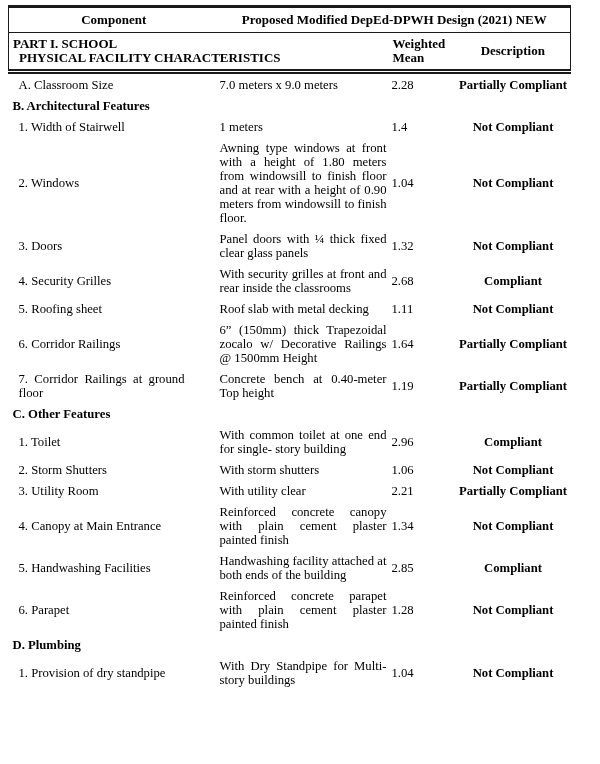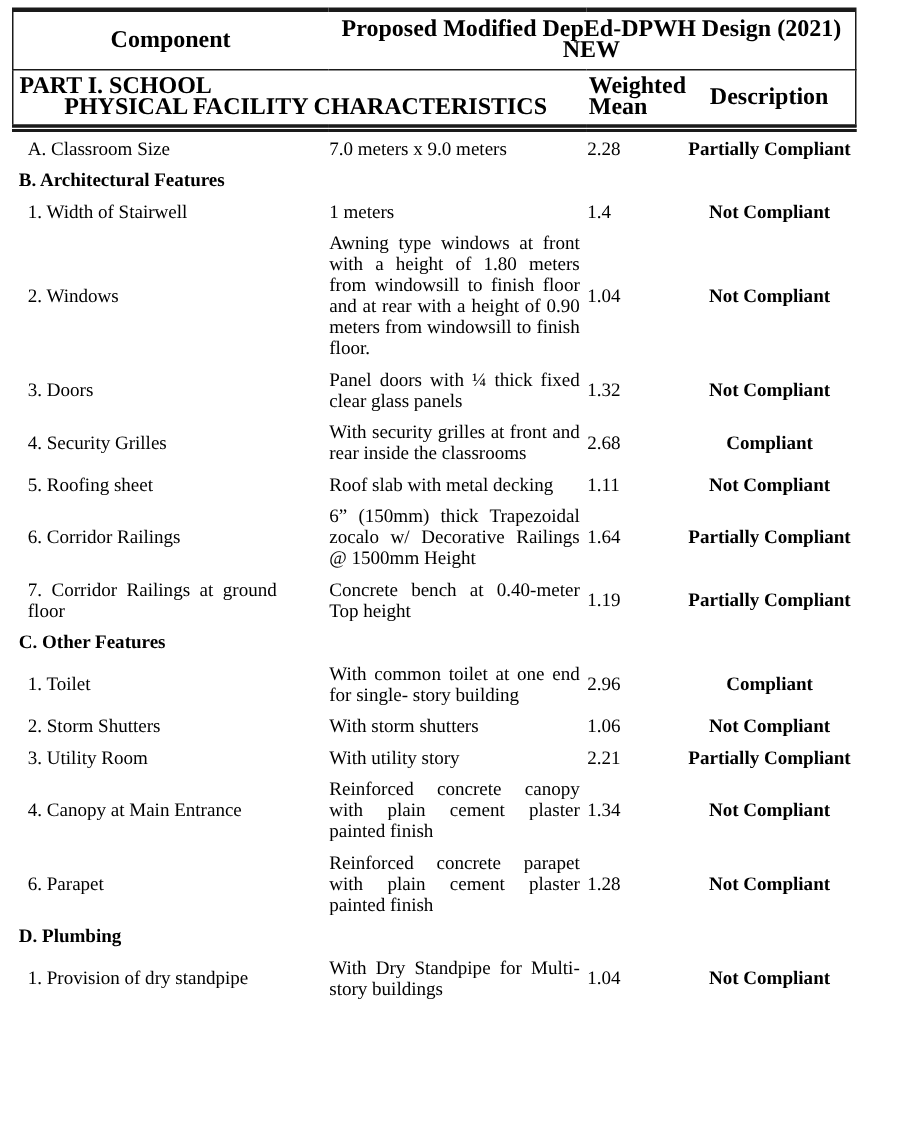--- a/index.html
+++ b/index.html
@@ -26,42 +26,42 @@
     line-height: 14px;
   }
   col.c1 { width: 210px; }
   col.c2 { width: 172px; }
   col.c3 { width: 65px; }
   col.c4 { width: 115px; }
 
   
   thead th {
     font-weight: bold;
-    font-size: 16px;
+    font-size: 13px;
     vertical-align: middle;
     margin-left: 32px;
   }
   tr.hrow1 th {
     border-top: 3px solid #1a1a1a;
     border-bottom: 1.5px solid #1a1a1a;
     padding: 5px 2px;
     text-align: center;
   }
   tr.hrow1 th.h-comp { border-left: 1.5px solid #1a1a1a; }
   tr.hrow1 th.h-design { border-right: 1.5px solid #1a1a1a; }
   tr.hrow2 th {
     border-bottom: 5px double #1a1a1a;
     padding: 4px 2px;
   }
   tr.hrow2 th.h-part {
     text-align: left;
     padding-left: 4px;
     border-left: 1.5px solid #1a1a1a;
   }
-  tr.hrow2 th.h-part .part-l2 { display: block; padding-left: 6px; text-align: center; }
+  tr.hrow2 th.h-part .part-l2 { display: block; padding-left: 6px; }
   tr.hrow2 th.h-mean { text-align: left; }
   tr.hrow2 th.h-desc { text-align: center; border-right: 1.5px solid #1a1a1a; }
 
   
   tbody td {
     vertical-align: middle;
     padding: 3.5px 1px;
   }
   td.c-comp {
     padding-left: 10px;
@@ -174,29 +174,35 @@
     <td class="c-desc">Compliant</td>
   </tr>
         <tr>
     <td class="c-comp">2. Storm Shutters</td>
     <td class="c-design">With storm shutters</td>
     <td class="c-mean">1.06</td>
     <td class="c-desc">Not Compliant</td>
   </tr>
         <tr>
     <td class="c-comp">3. Utility Room</td>
-    <td class="c-design">With utility story</td>
+    <td class="c-design">With utility clear</td>
     <td class="c-mean">2.21</td>
     <td class="c-desc">Partially Compliant</td>
   </tr>
         <tr>
     <td class="c-comp">4. Canopy at Main Entrance</td>
     <td class="c-design">Reinforced concrete canopy with plain cement plaster painted finish</td>
     <td class="c-mean">1.34</td>
     <td class="c-desc">Not Compliant</td>
+  </tr>
+        <tr>
+    <td class="c-comp">5. Handwashing Facilities</td>
+    <td class="c-design">Handwashing facility attached at both ends of the building</td>
+    <td class="c-mean">2.85</td>
+    <td class="c-desc">Compliant</td>
   </tr>
         <tr>
     <td class="c-comp">6. Parapet</td>
     <td class="c-design">Reinforced concrete parapet with plain cement plaster painted finish</td>
     <td class="c-mean">1.28</td>
     <td class="c-desc">Not Compliant</td>
   </tr>
         <tr class="section-row section">
     <td class="c-comp">D. Plumbing</td>
     <td class="c-design"></td>

